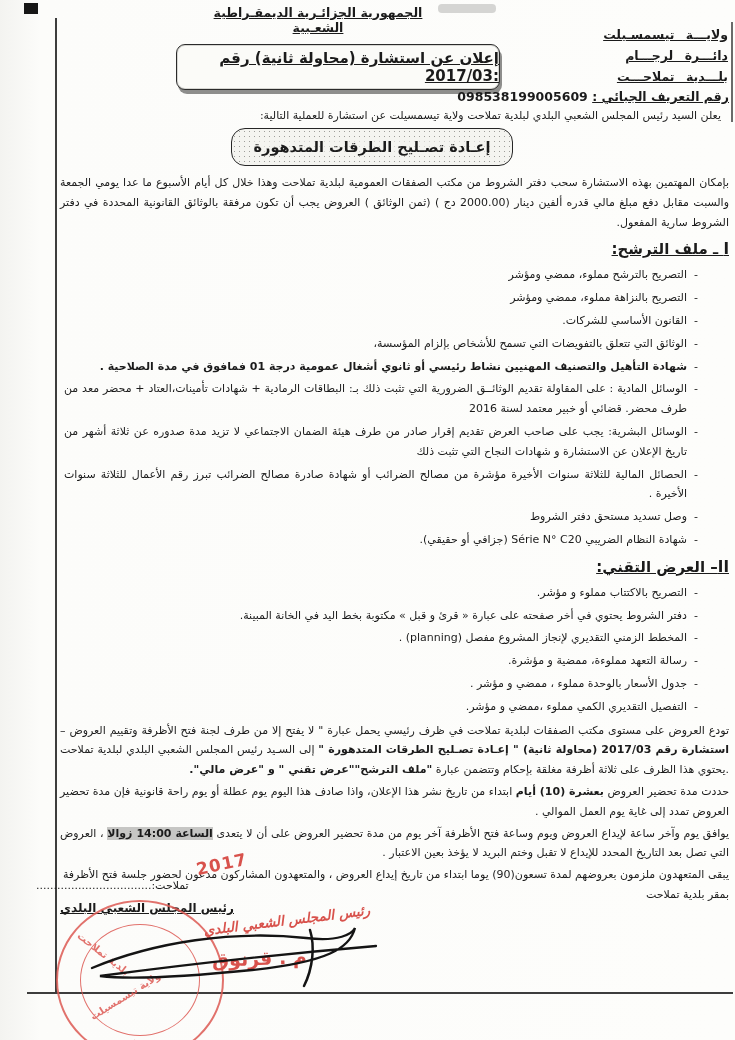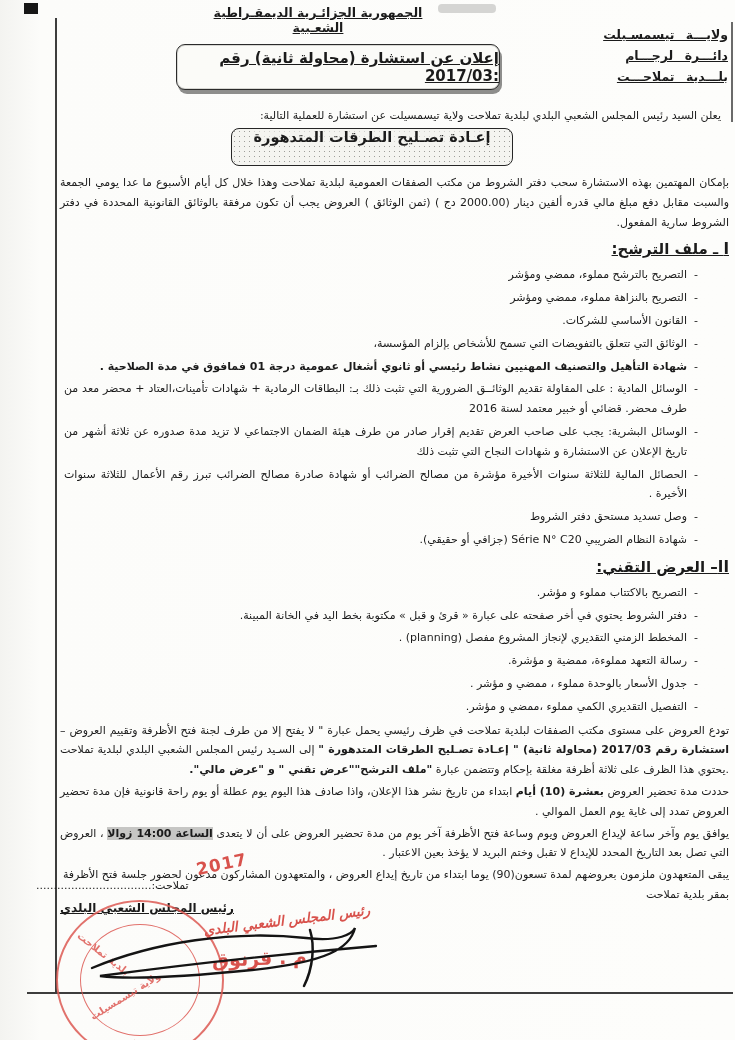--- a/index.html
+++ b/index.html
@@ -36,25 +36,25 @@
     position:absolute;left:176px;top:44px;width:322px;height:44px;
     border:1.6px solid #2b2b2b;border-radius:9px;
     background:#fbfbf8;
     box-shadow:2px 4px 0 0 #8e8e8c, 0 0 0 1px #d7d7d3 inset;
     display:flex;align-items:center;justify-content:center;
   }
   .announce-box span{font-weight:bold;font-size:15px;text-decoration:underline;}
   .intro-line{position:absolute;right:14px;top:109px;font-size:11px;}
   .project-box{
     position:absolute;left:231px;top:128px;width:280px;height:36px;
-    border:1.8px solid #262626;border-radius:8px;
+    border:1.8px solid #262626;border-radius:14px;
     background-color:#f4f4f0;
     background-image:radial-gradient(#9d9d99 0.8px, transparent 1px);
     background-size:5px 5px;
-    display:flex;align-items:flex-start;justify-content:center;
+    display:flex;align-items:center;justify-content:center;
   }
   .project-box span{font-weight:bold;font-size:14.5px;background:rgba(244,244,240,.6);padding:0 3px;}
 
   
   .flow{
     position:absolute;left:60px;right:6px;top:173px;
     font-size:11px;line-height:1.8;text-align:justify;
   }
   .para{margin:0 0 2px 0;}
   .sec-heading{font-weight:bold;font-size:15px;margin:4px 0 2px 0;text-align:right;}
@@ -118,20 +118,24 @@
   <div class="authority">
     <div>ولايـــة تيسمسـيلت</div>
     <div>دائـــرة لرجـــام</div>
     <div>بلـــدية تملاحـــت</div>
   </div>
 
   <div class="announce-box">
     <span>إعلان عن استشارة (محاولة ثانية) رقم :2017/03</span>
   </div>
 
+  <div class="tax-line">
+    <span class="lbl">رقم التعريف الجبائي :</span>
+    <span>098538199005609</span>
+  </div>
 
   <div class="intro-line">يعلن السيد رئيس المجلس الشعبي البلدي لبلدية تملاحت ولاية تيسمسيلت عن استشارة للعملية التالية:</div>
 
   <div class="project-box">
     <span>إعـادة تصـليح  الطرقات المتدهورة</span>
   </div>
 
   <div class="flow">
 
     <p class="para">بإمكان المهتمين بهذه الاستشارة سحب دفتر الشروط من مكتب الصفقات العمومية  لبلدية تملاحت وهذا خلال كل أيام الأسبوع ما عدا يومي الجمعة والسبت مقابل دفع مبلغ مالي قدره ألفين دينار (2000.00 دج ) (ثمن الوثائق ) العروض يجب أن تكون مرفقة بالوثائق القانونية المحددة في دفتر الشروط سارية المفعول.</p>

